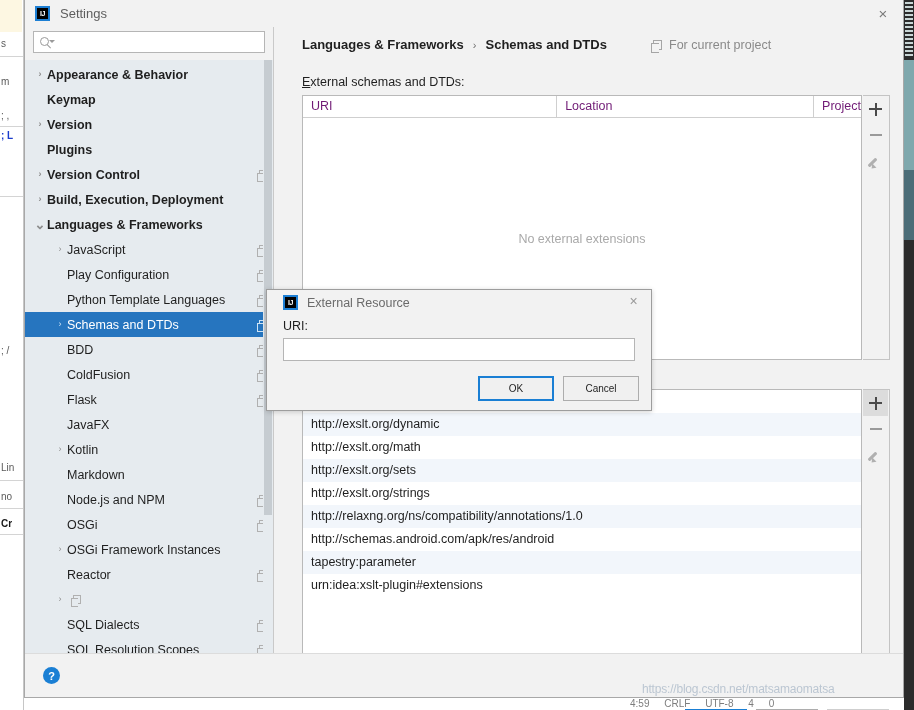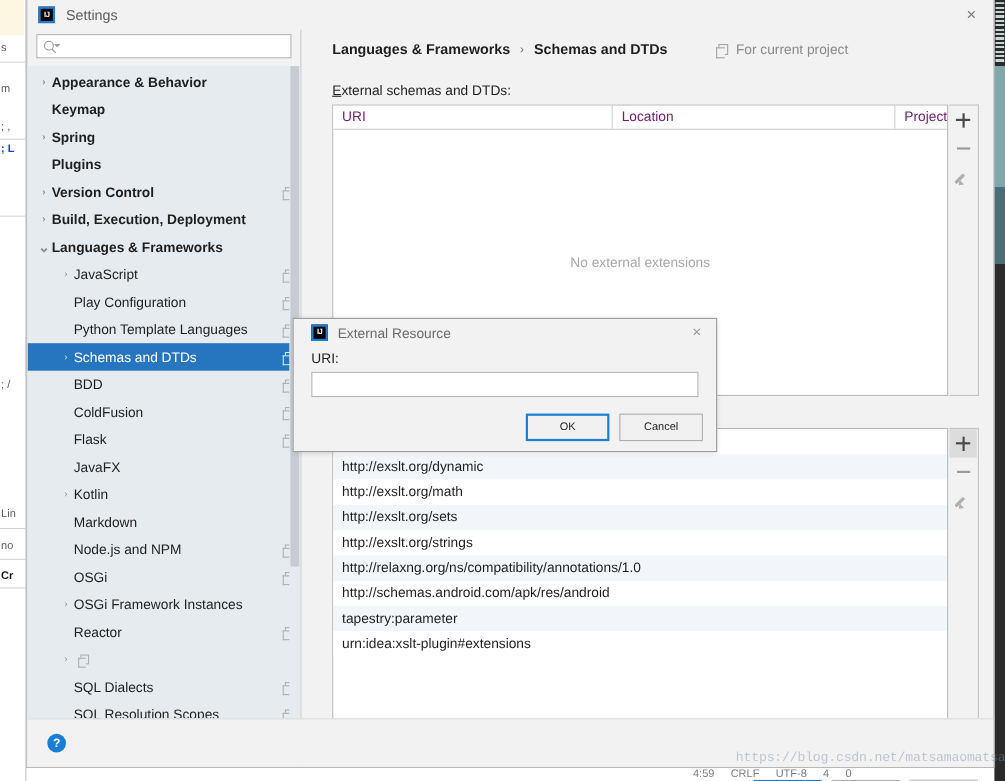--- a/index.html
+++ b/index.html
@@ -260,21 +260,21 @@
     position:absolute; left:18px; top:13px; width:17px; height:17px; border-radius:50%;
     background:#1a7fd4; color:#ffffff; font-size:11px; font-weight:bold;
     display:flex; align-items:center; justify-content:center;
   }
   .bottom-btns { position:absolute; right:14px; top:9px; display:flex; gap:9px; }
   .bottom-btns .btn { min-width:62px; height:26px; }
 
   .watermark {
     position:absolute; left:642px; top:682px; width:272px; height:16px;
     color:rgba(120,145,170,0.45); font-size:12px; white-space:nowrap;
-    font-family:Liberation Mono, monospace; letter-spacing:-0.2px;text-align:right;
+    font-family:Liberation Sans, sans-serif; letter-spacing:-0.2px;
   }
 </style>
 </head>
 <body>
 
 <div id="root">
 
   <div class="bg-left">
     <div class="rule" style="top:56px;"></div>
     <div class="rule" style="top:126px;"></div>
@@ -337,21 +337,21 @@
               <span class="label">Appearance &amp; Behavior</span>
               <span class="copy-ic"></span>
             </div>
             <div class="tree-item lvl0">
               <span class="arrow"></span>
               <span class="label">Keymap</span>
               <span class="copy-ic"></span>
             </div>
             <div class="tree-item lvl0">
               <span class="arrow">›</span>
-              <span class="label">Spring</span>
+              <span class="label">Version</span>
               <span class="copy-ic"></span>
             </div>
             <div class="tree-item lvl0">
               <span class="arrow"></span>
               <span class="label">Plugins</span>
               <span class="copy-ic"></span>
             </div>
             <div class="tree-item lvl0">
               <span class="arrow">›</span>
               <span class="label">Version Control</span>

